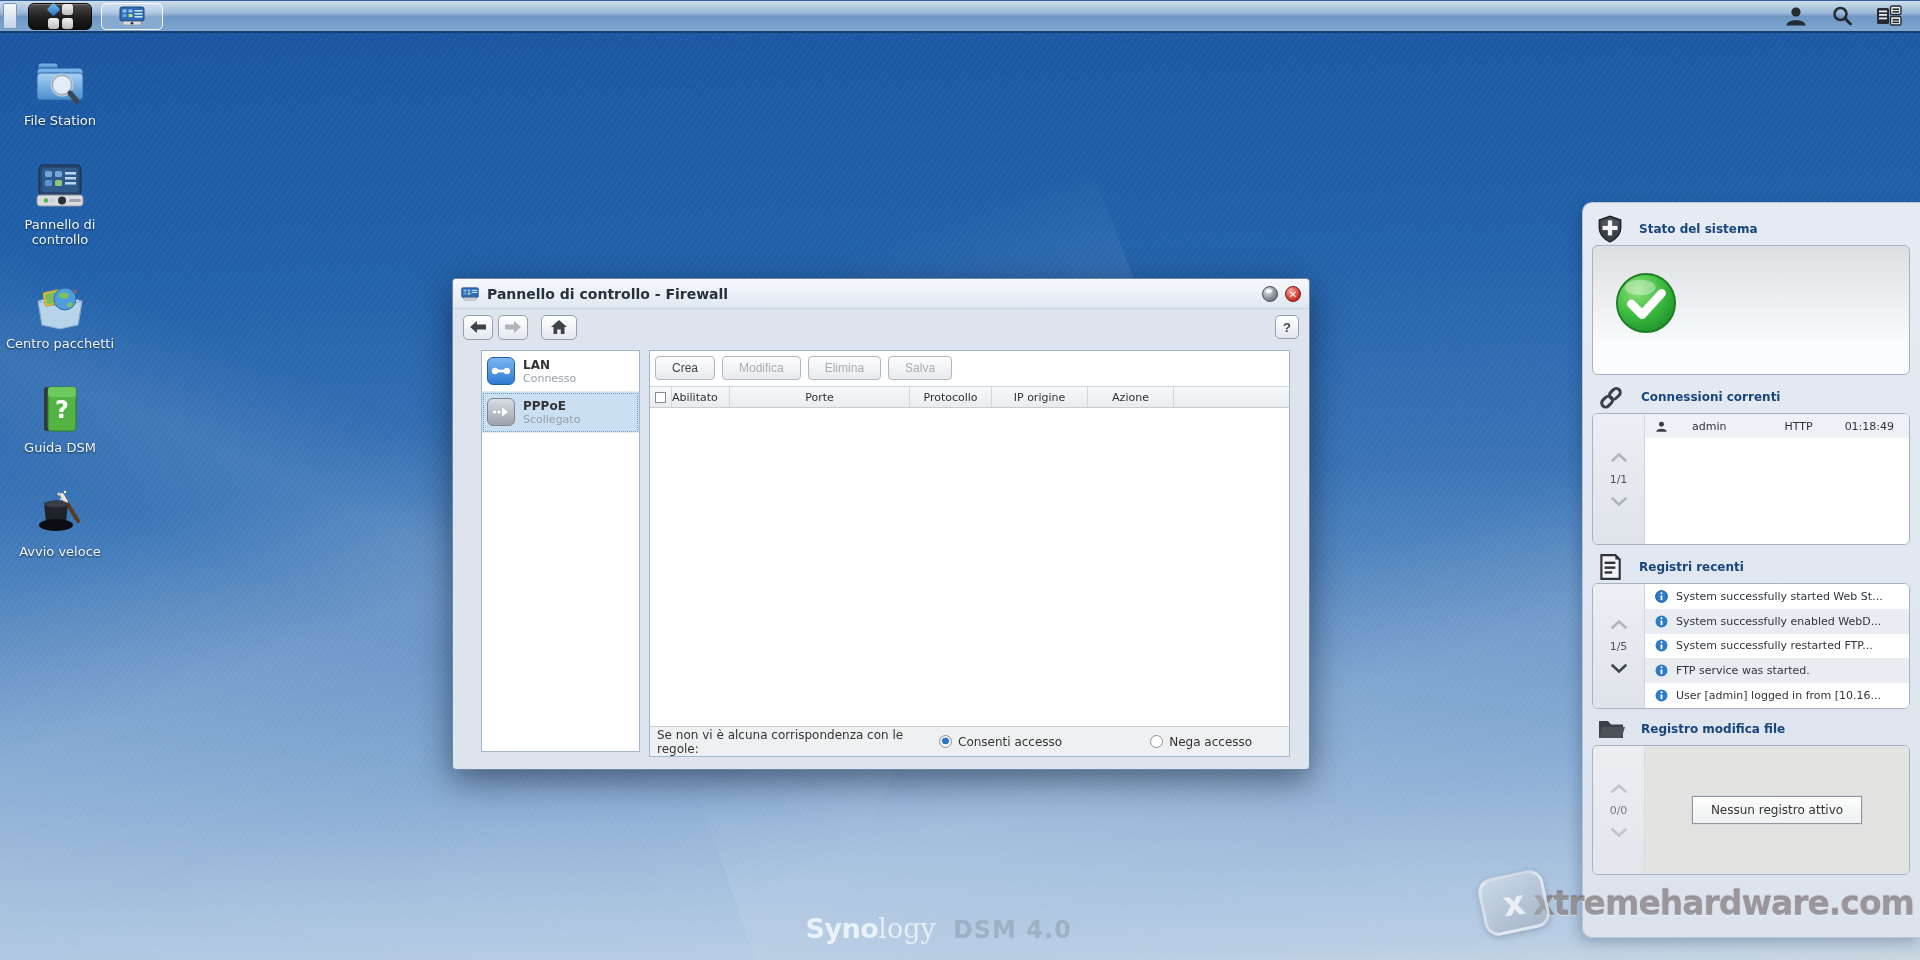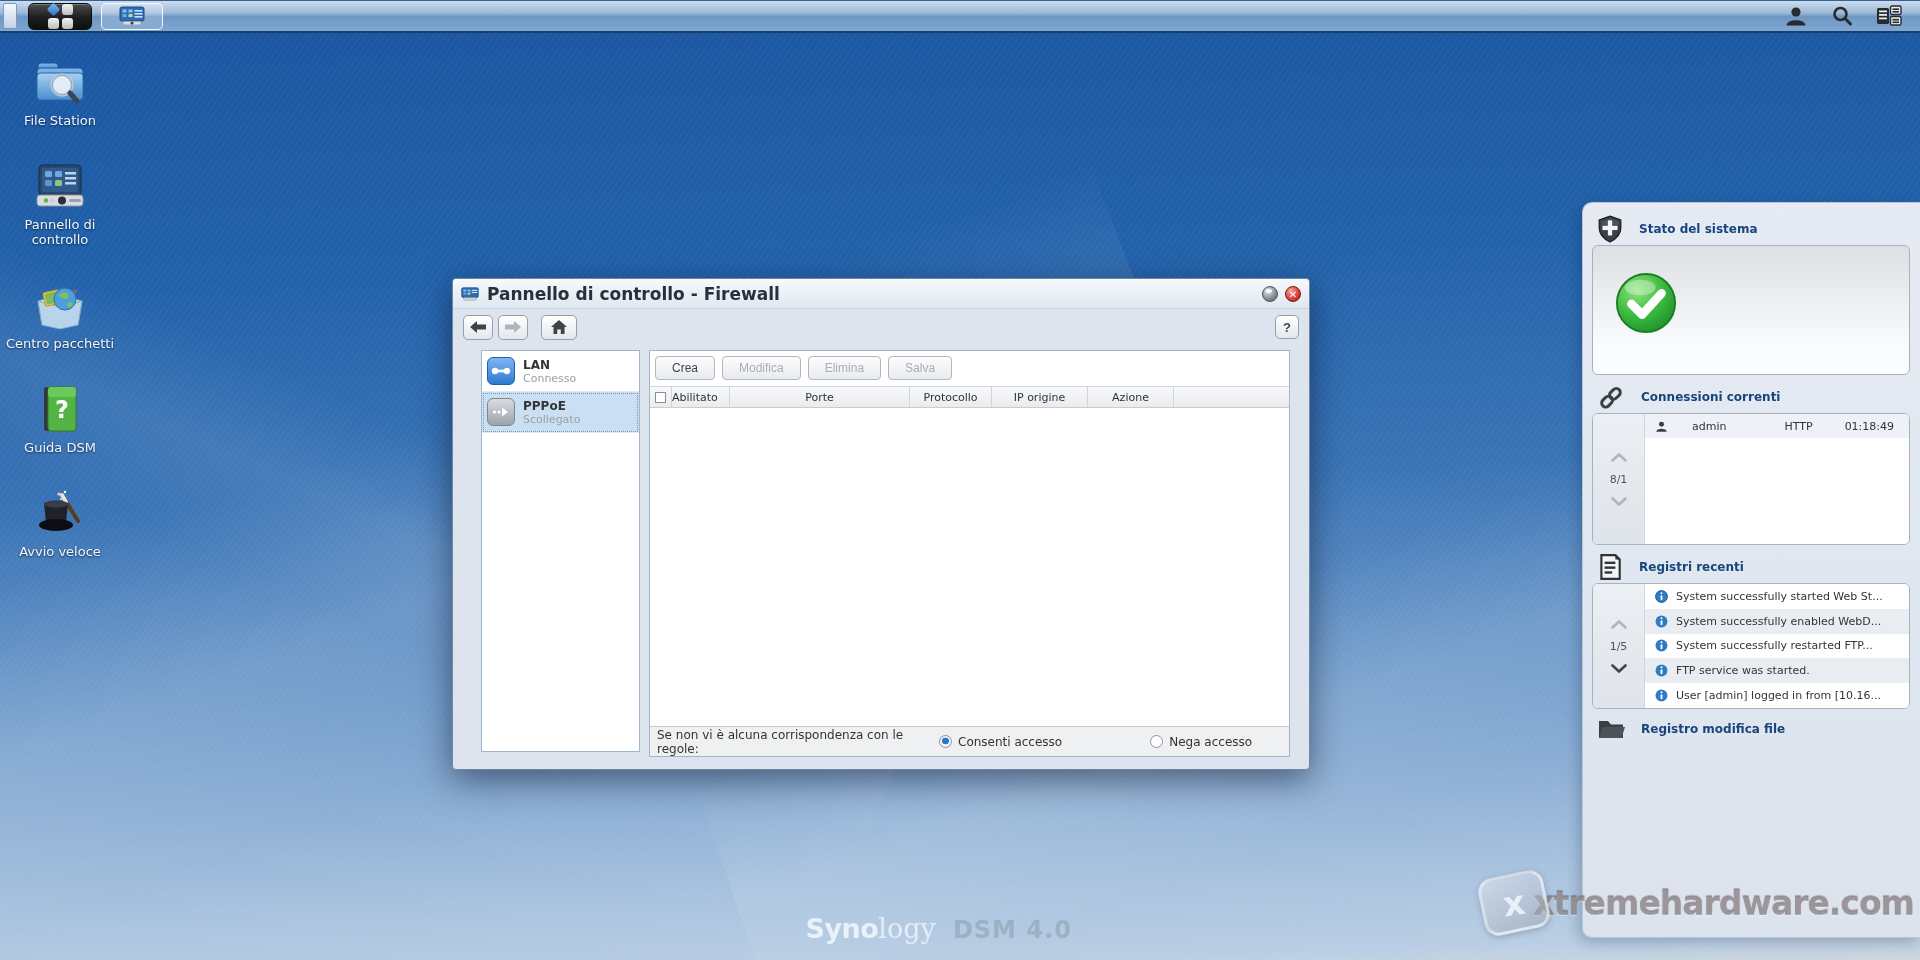--- a/index.html
+++ b/index.html
@@ -56,21 +56,21 @@
   .syno-logo .s1 { font-size:27px; font-weight:bold; color:rgba(240,246,252,.88); letter-spacing:-.5px; }
   .syno-logo .s2 { font-size:27px; font-family:"DejaVu Serif","Liberation Serif",serif; color:rgba(240,246,252,.80); letter-spacing:0; }
   .syno-logo .s3 { font-size:24px; font-weight:bold; color:rgba(150,168,186,.75); margin-left:12px; letter-spacing:1px; }
 
   
   .window { position:absolute; left:452px; top:278px; width:858px; height:492px; z-index:20;
     background:#dde4ed; border:1px solid #6f87a2; border-radius:4px;
     box-shadow:0 10px 34px rgba(0,10,30,.5), inset 0 1px 0 rgba(255,255,255,.7); }
   .titlebar { height:30px; display:flex; align-items:center; padding:0 8px;
     background:linear-gradient(180deg,#f6f9fc,#dfe7f0); border-radius:4px 4px 0 0; border-bottom:1px solid #c6d2e0; }
-  .wtitle { font-size:17px; font-weight:bold; color:#27313c; margin-left:8px; }
+  .wtitle { font-size:14px; font-weight:bold; color:#27313c; margin-left:8px; }
   .orbs { margin-left:auto; display:flex; gap:7px; }
   .orb { width:16px; height:16px; border-radius:50%; cursor:pointer; position:relative; }
   .orb.min { background:radial-gradient(circle at 34% 28%, #e8ecf0, #8a9199 55%, #596066); border:1px solid #4a5056; }
   .orb.min::after { content:""; position:absolute; left:3px; top:2px; width:6px; height:4px; border-radius:50%;
     background:rgba(255,255,255,.85); }
   .orb.close { background:radial-gradient(circle at 34% 28%, #f6a6a0, #d8443a 55%, #a31d15); border:1px solid #7e120c;
     color:#fff; font-size:10px; font-weight:bold; text-align:center; line-height:15px; }
   .wtoolbar { height:36px; display:flex; align-items:center; padding:0 10px; gap:5px; }
   .tbtn { height:25px; border-radius:5px; border:1px solid #93a0ad;
     background:linear-gradient(180deg,#ffffff,#e3e8ed); display:flex; align-items:center; justify-content:center; cursor:pointer; }
@@ -452,21 +452,21 @@
       </svg>
       <span class="t">Connessioni correnti</span>
     </div>
     <div class="wpanel conn-panel">
       <div class="pager">
         <button class="pbtn">
           <svg width="16" height="9" viewBox="0 0 16 9">
               <polyline points="1.5,7.5 8,1.5 14.5,7.5" fill="none" stroke="#aeb6bf" stroke-width="2.6" stroke-linecap="round"></polyline>
             </svg>
         </button>
-        <span class="pl">8/1</span>
+        <span class="pl">1/1</span>
         <button class="pbtn">
           <svg width="16" height="9" viewBox="0 0 16 9">
               <polyline points="1.5,1.5 8,7.5 14.5,1.5" fill="none" stroke="#aeb6bf" stroke-width="2.6" stroke-linecap="round"></polyline>
             </svg>
         </button>
       </div>
       <div class="conn-content">
         <div class="conn-row">
           <svg width="13" height="13" viewBox="0 0 24 24">
               <circle cx="12" cy="8" r="4.6" fill="#3a4046"></circle>
@@ -557,20 +557,38 @@
       </div>
     </div>
 
     <div class="whead">
       <svg width="28" height="24" viewBox="0 0 28 24">
         <path d="M2 4 H11 L14 7.5 H26 V21 H2 Z" fill="#3a4046"></path>
         <path d="M5 10 H28 L24.5 21 H2 Z" fill="#4c5258"></path>
       </svg>
       <span class="t">Registro modifica file</span>
     </div>
+    <div class="wpanel filelog-panel">
+      <div class="pager">
+        <button class="pbtn">
+          <svg width="16" height="9" viewBox="0 0 16 9">
+              <polyline points="1.5,7.5 8,1.5 14.5,7.5" fill="none" stroke="#b4bac1" stroke-width="2.6" stroke-linecap="round"></polyline>
+            </svg>
+        </button>
+        <span class="pl">0/0</span>
+        <button class="pbtn">
+          <svg width="16" height="9" viewBox="0 0 16 9">
+              <polyline points="1.5,1.5 8,7.5 14.5,1.5" fill="none" stroke="#b4bac1" stroke-width="2.6" stroke-linecap="round"></polyline>
+            </svg>
+        </button>
+      </div>
+      <div class="fl-content">
+        <div class="empty-btn">Nessun registro attivo</div>
+      </div>
+    </div>
   </div>
 
   <div class="collapse-tab">
     <svg width="18" height="10" viewBox="0 0 18 10">
         <polyline points="2,2 9,8 16,2" fill="none" stroke="#3f464d" stroke-width="3" stroke-linecap="round"></polyline>
       </svg>
   </div>
 
   <div class="watermark">
     <div class="wm-logo">

